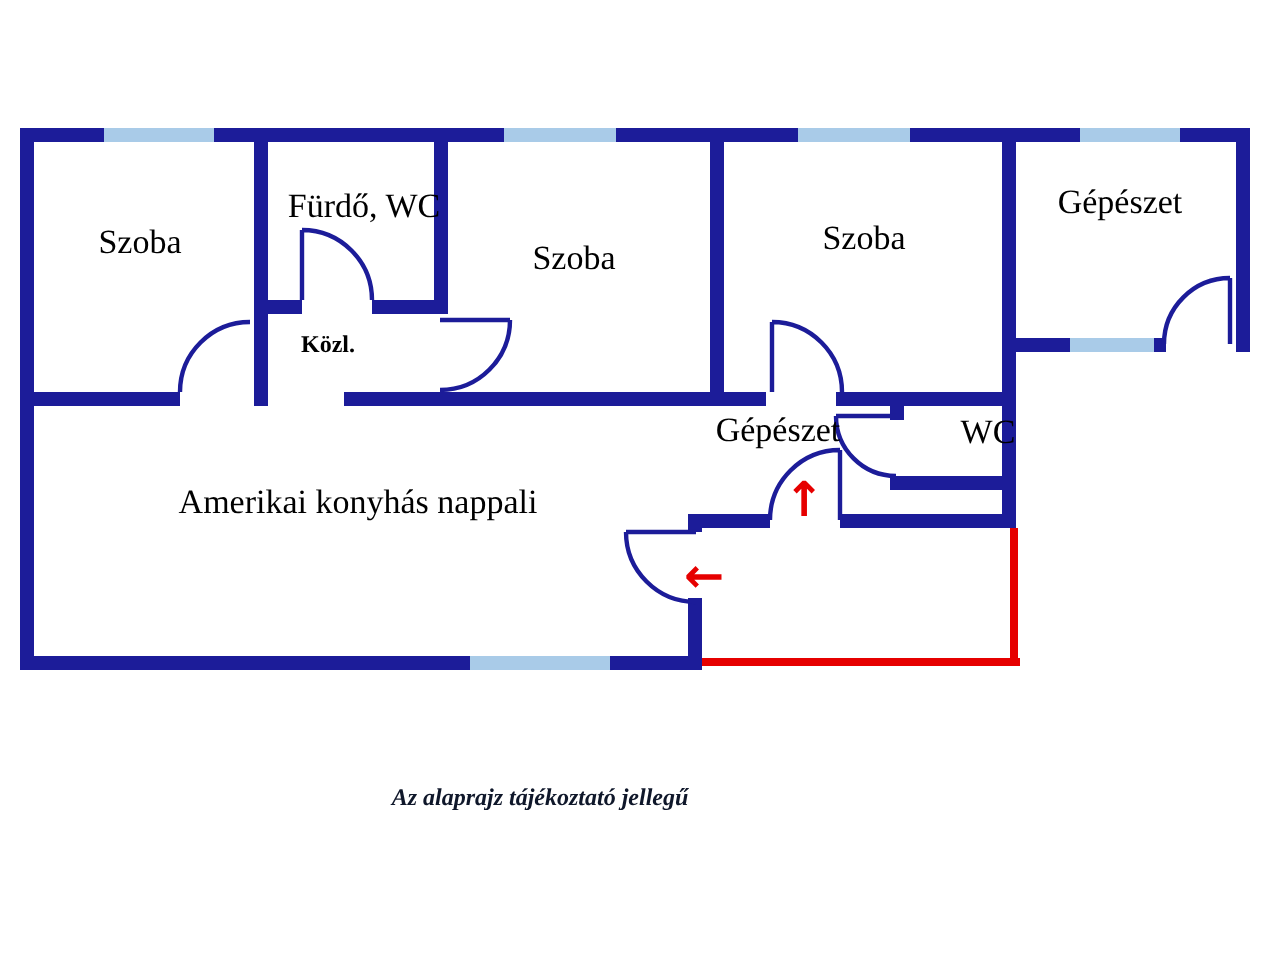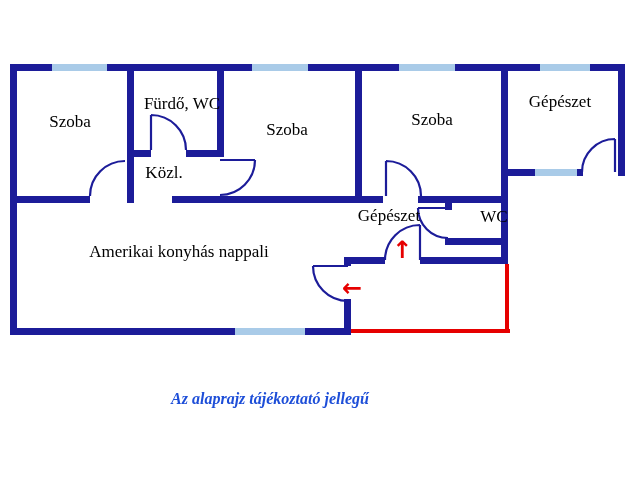--- a/index.html
+++ b/index.html
@@ -22,38 +22,39 @@
   }
   .lbl {
     position: absolute;
     transform: translate(-50%, -50%);
     font-size: 17px;
     color: #000000;
     white-space: nowrap;
     line-height: 1;
   }
   .lbl.small {
-    font-size: 17px;
+    font-size: 12px;
+    font-weight: bold;
   }
   .arrow {
     position: absolute;
     transform: translate(-50%, -50%);
     color: #e60000;
     font-family: "DejaVu Sans", sans-serif;
     font-weight: bold;
     font-size: 24px;
     line-height: 1;
   }
   .caption {
     position: absolute;
     transform: translate(-50%, -50%);
-    font-size: 16px;
+    font-size: 12px;
     font-weight: bold;
     font-style: italic;
-    color: #1d4ed8;
+    color: #0f172a;
     white-space: nowrap;
   }
 </style>
 </head>
 <body>
 
 <div class="plan">
 
   <svg width="640" height="480" viewBox="0 0 640 480">
 

